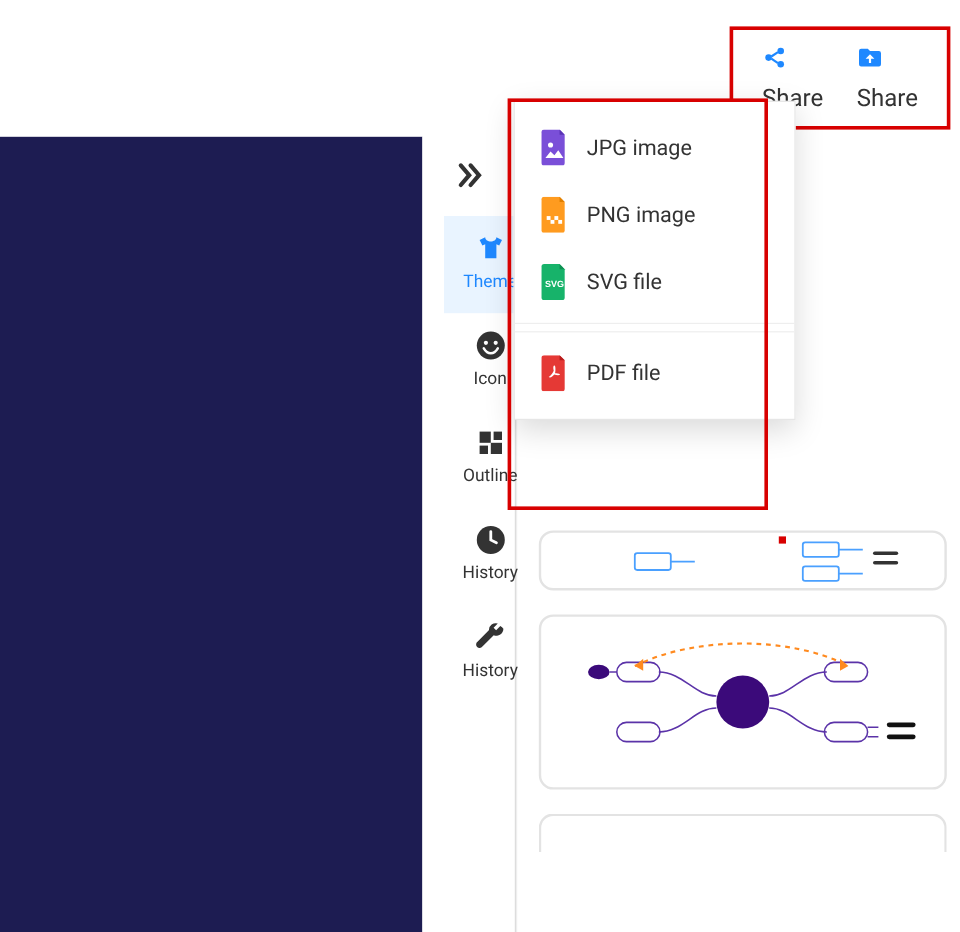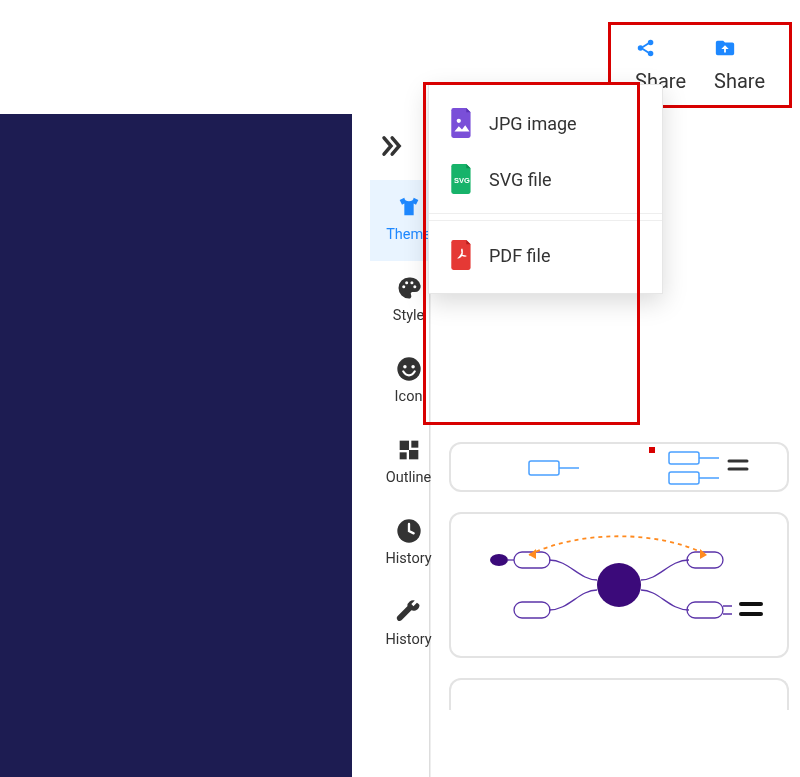--- a/index.html
+++ b/index.html
@@ -200,32 +200,20 @@
 
   <div class="sidenav-item active">
     <span class="nicon">
       <svg viewBox="0 0 24 24">
           <path fill="#1e88ff" d="M4 6l4-2c0 2 2 3 4 3s4-1 4-3l4 2-2 4-2-1v10H8V9l-2 1-2-4z"></path>
         </svg>
     </span>
     <span>Theme</span>
   </div>
 
-  <div class="sidenav-item">
-    <span class="nicon">
-      <svg viewBox="0 0 24 24">
-          <path fill="#333" d="M12 3a9 9 0 1 0 0 18c1.5 0 2-1 2-2 0-.8-.5-1.4-.5-2 0-1 .8-1.5 1.8-1.5H17A5 5 0 0 0 22 10 9 9 0 0 0 12 3z"></path>
-          <circle cx="7.5" cy="11" r="1.3" fill="#fff"></circle>
-          <circle cx="10" cy="7.5" r="1.3" fill="#fff"></circle>
-          <circle cx="14.5" cy="7.5" r="1.3" fill="#fff"></circle>
-          <circle cx="17" cy="11" r="1.3" fill="#fff"></circle>
-        </svg>
-    </span>
-    <span>Style</span>
-  </div>
 
   <div class="sidenav-item">
     <span class="nicon">
       <svg viewBox="0 0 24 24">
           <circle cx="12" cy="12" r="10" fill="#333"></circle>
           <circle cx="8.5" cy="10" r="1.5" fill="#fff"></circle>
           <circle cx="15.5" cy="10" r="1.5" fill="#fff"></circle>
           <path d="M7 14c1.5 2.5 3 3.5 5 3.5s3.5-1 5-3.5" stroke="#fff" stroke-width="1.8" fill="none" stroke-linecap="round"></path>
         </svg>
     </span>
@@ -326,20 +314,35 @@
           <path fill="#5a33b5" d="M16 0v4h4z"></path>
           <circle cx="9" cy="12" r="2" fill="#fff"></circle>
           <path fill="#fff" d="M5 22l4-5 3 3 3-4 4 6H5z"></path>
         </svg>
     </span>
     <span>JPG image</span>
   </div>
   <div class="export-item">
     <span class="eicon">
       <svg viewBox="0 0 24 28">
+          <path fill="#ff9b1f" d="M4 0h12l4 4v22a2 2 0 0 1-2 2H4a2 2 0 0 1-2-2V2a2 2 0 0 1 2-2z"></path>
+          <path fill="#e07f00" d="M16 0v4h4z"></path>
+          <g fill="#fff">
+            <rect x="6" y="15" width="3" height="3"></rect>
+            <rect x="9" y="18" width="3" height="3"></rect>
+            <rect x="12" y="15" width="3" height="3"></rect>
+            <rect x="15" y="18" width="3" height="3"></rect>
+          </g>
+        </svg>
+    </span>
+    <span>PNG image</span>
+  </div>
+  <div class="export-item">
+    <span class="eicon">
+      <svg viewBox="0 0 24 28">
           <path fill="#17b36a" d="M4 0h12l4 4v22a2 2 0 0 1-2 2H4a2 2 0 0 1-2-2V2a2 2 0 0 1 2-2z"></path>
           <path fill="#0e8f52" d="M16 0v4h4z"></path>
           <text x="12" y="18" text-anchor="middle" fill="#fff" font-size="7" font-family="Arial" font-weight="bold">SVG</text>
         </svg>
     </span>
     <span>SVG file</span>
   </div>
 
   <div class="export-divider"></div>
 

